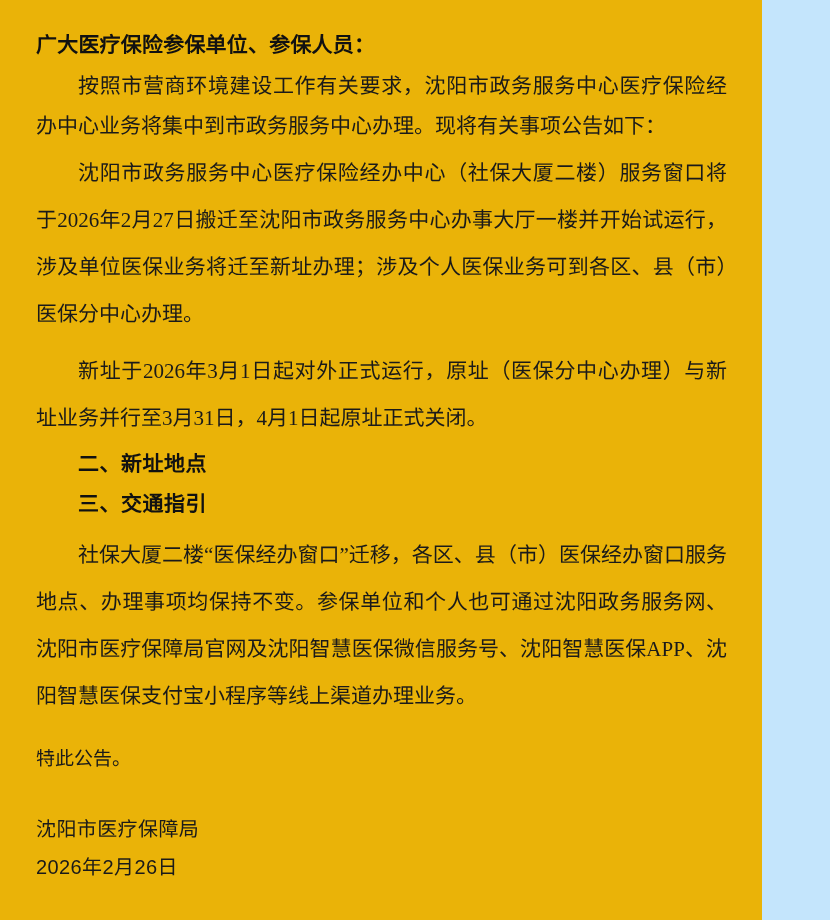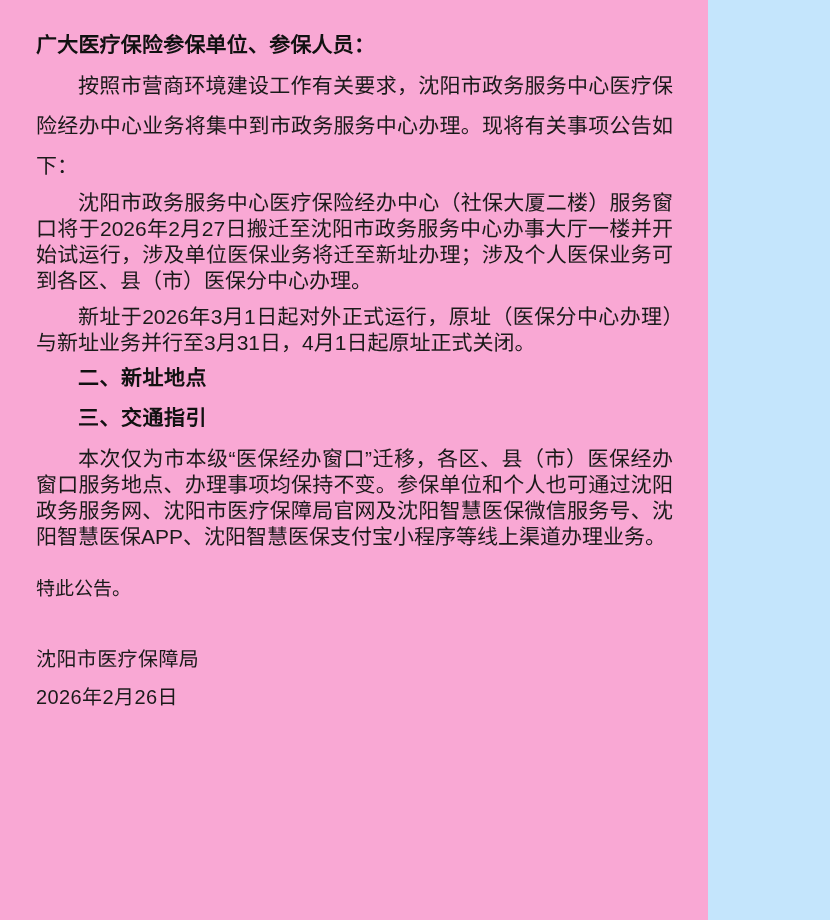--- a/index.html
+++ b/index.html
@@ -10,24 +10,24 @@
   body {
     width: 830px;
     height: 920px;
     background: #c4e5fc;
     font-family: "Liberation Sans", "DejaVu Sans", sans-serif;
     color: #1a1a1a;
     overflow: hidden;
   }
   .page {
     box-sizing: border-box;
-    width: 708px;
+    width: 762px;
     height: 920px;
     padding: 30px 35px 4px 36px;
-    background: #f9a8d4;
+    background: #eab308;
     position: relative;
   }
   .salutation {
     font-size: 21px;
     font-weight: bold;
     line-height: 30px;
     letter-spacing: 0.2px;
     margin: 0 0 6px 0;
     color: #111;
   }
@@ -36,21 +36,22 @@
     line-height: 40px;
     margin: 0;
     text-align: justify;
     text-justify: inter-ideograph;
     color: #1a1a1a;
   }
   .para.indent {
     text-indent: 2em;
   }
   .para.tight {
-    line-height: 26px;
+    line-height: 47px;
+    font-family: Liberation Serif, serif;
   }
   .heading {
     font-size: 21px;
     font-weight: bold;
     line-height: 36px;
     margin: 0;
     text-indent: 2em;
     letter-spacing: 0.5px;
     color: #111;
   }
@@ -98,21 +99,21 @@
   <h2 class="heading">二、新址地点</h2>
 
 
   <div class="block-gap-sm"></div>
 
   <h2 class="heading">三、交通指引</h2>
 
 
   <div class="block-gap-md"></div>
 
-  <p class="para indent tight">本次仅为市本级“医保经办窗口”迁移，各区、县（市）医保经办窗口服务地点、办理事项均保持不变。参保单位和个人也可通过沈阳政务服务网、沈阳市医疗保障局官网及沈阳智慧医保微信服务号、沈阳智慧医保APP、沈阳智慧医保支付宝小程序等线上渠道办理业务。</p>
+  <p class="para indent tight">社保大厦二楼“医保经办窗口”迁移，各区、县（市）医保经办窗口服务地点、办理事项均保持不变。参保单位和个人也可通过沈阳政务服务网、沈阳市医疗保障局官网及沈阳智慧医保微信服务号、沈阳智慧医保APP、沈阳智慧医保支付宝小程序等线上渠道办理业务。</p>
 
   <div class="block-gap-lg"></div>
 
   <p class="closing">特此公告。</p>
 
   <div class="sign-block">
     <div class="sign-line">沈阳市医疗保障局</div>
     <div class="sign-line">2026年2月26日</div>
   </div>
 

